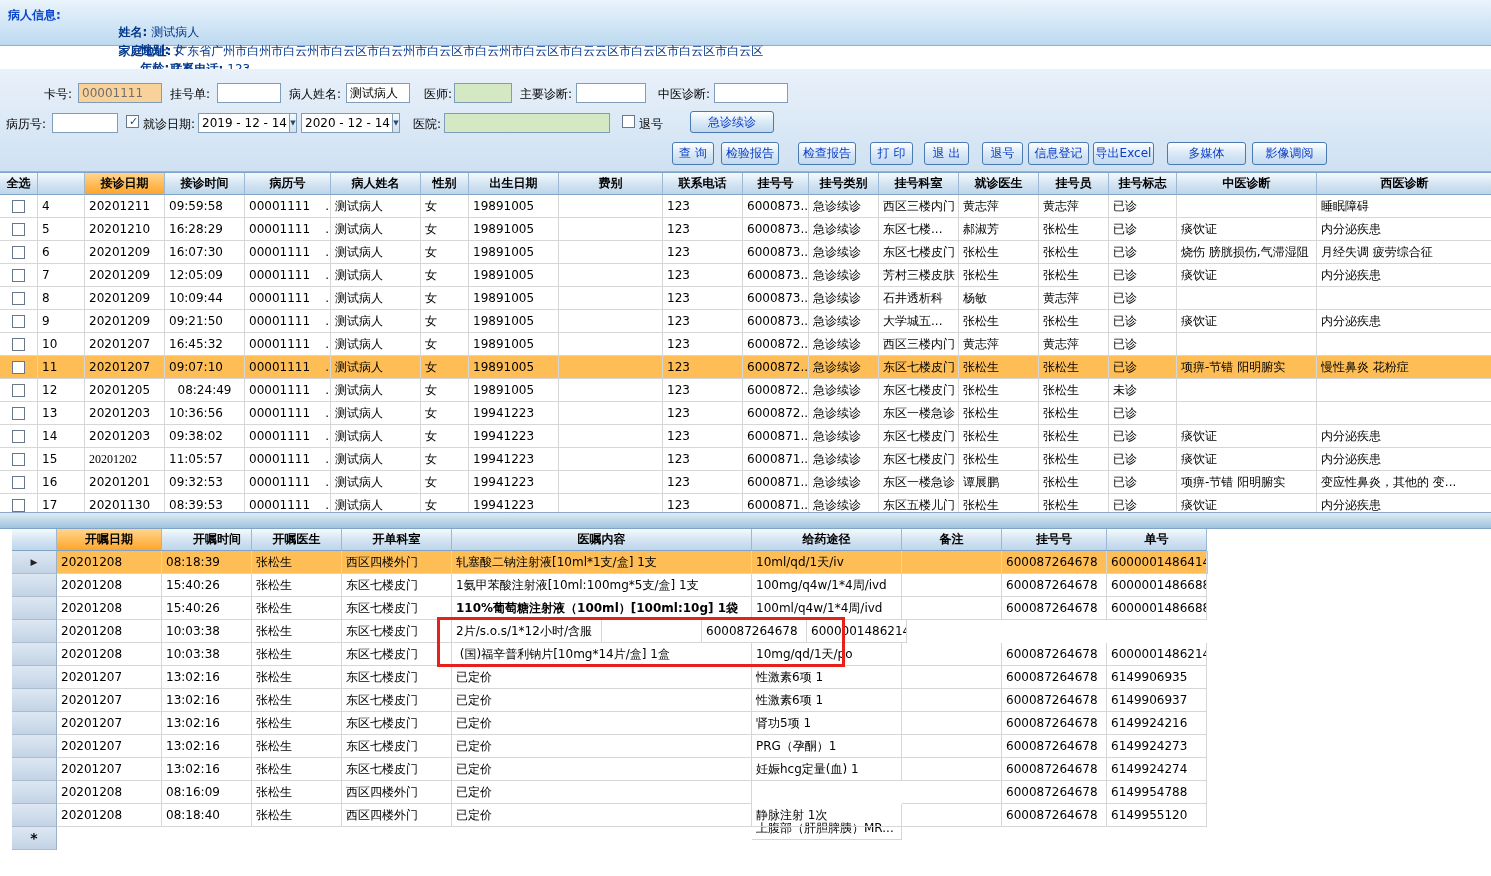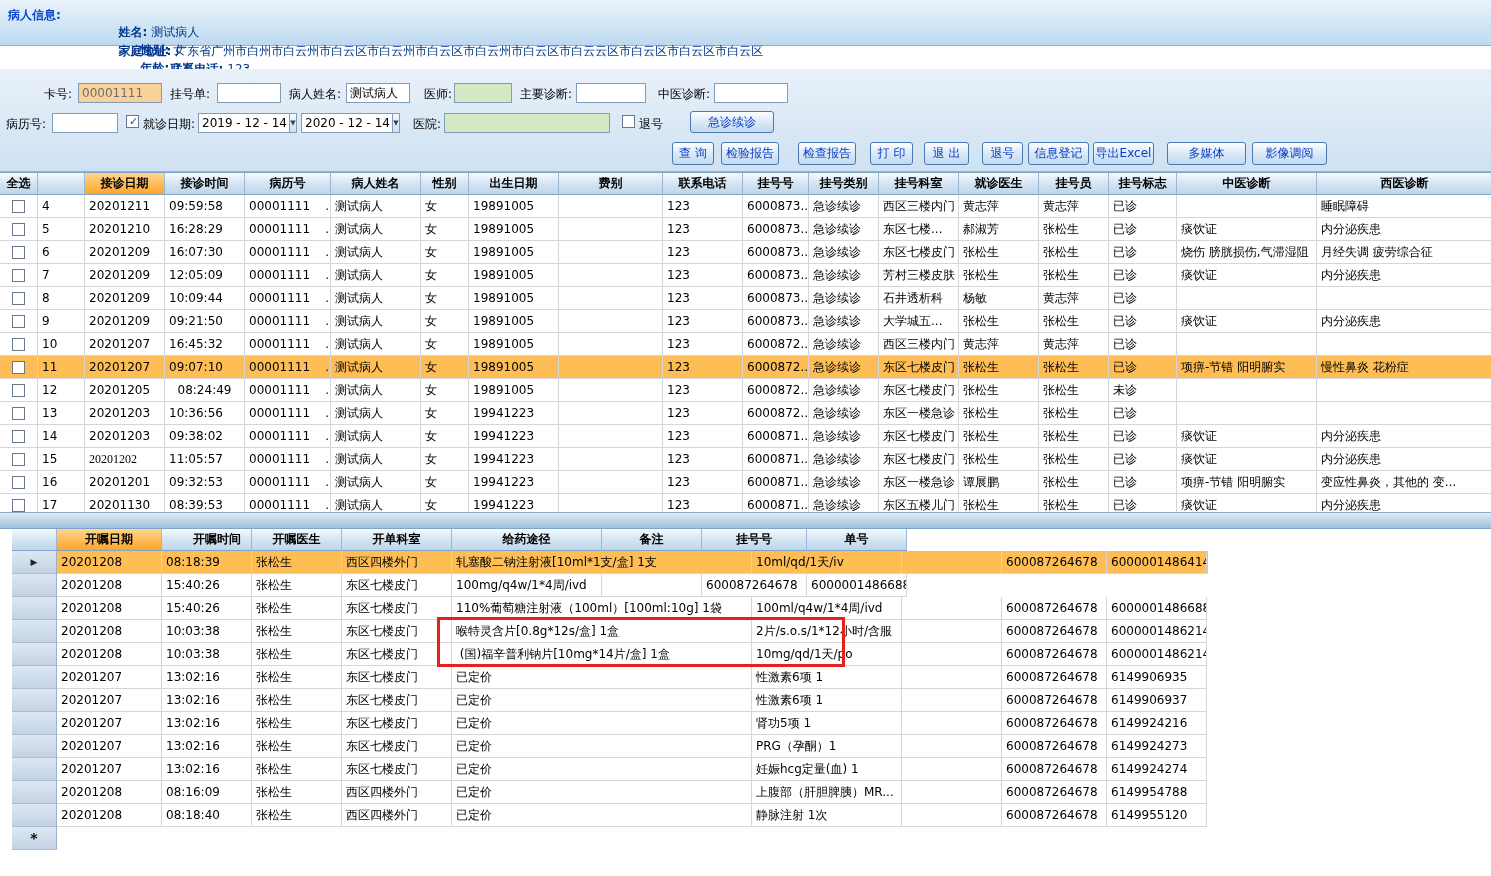--- a/index.html
+++ b/index.html
@@ -473,20 +473,21 @@
 
   <div class="splitter"></div>
 
   <div class="order-table">
     <div class="thead" id="order-head">
         <div class="hcell" style="width: 45px;"></div>
         <div class="hcell hl" style="width: 105px;">开嘱日期</div>
         <div class="hcell" style="width: 90px; padding-left: 21px;">开嘱时间</div>
         <div class="hcell" style="width: 90px;">开嘱医生</div>
         <div class="hcell" style="width: 110px;">开单科室</div>
+        <div class="hcell" style="width: 300px;">医嘱内容</div>
         <div class="hcell" style="width: 150px;">给药途径</div>
         <div class="hcell" style="width: 100px;">备注</div>
         <div class="hcell" style="width: 105px;">挂号号</div>
         <div class="hcell" style="width: 100px;">单号</div>
       </div>
     <div class="tbody" id="order-body">
         <div class="trow sel">
           <div class="cell ind" style="width: 45px;">▶</div>
           <div class="cell" style="width: 105px;">20201208</div>
           <div class="cell" style="width: 90px;">08:18:39</div>
@@ -497,44 +498,44 @@
           <div class="cell" style="width: 100px;"></div>
           <div class="cell" style="width: 105px;">600087264678</div>
           <div class="cell" style="width: 100px;">600000148641454</div>
         </div>
         <div class="trow">
           <div class="cell ind" style="width: 45px;"></div>
           <div class="cell" style="width: 105px;">20201208</div>
           <div class="cell" style="width: 90px;">15:40:26</div>
           <div class="cell" style="width: 90px;">张松生</div>
           <div class="cell" style="width: 110px;">东区七楼皮门</div>
+          <div class="cell" style="width: 300px;">1氨甲苯酸注射液[10ml:100mg*5支/盒] 1支</div>
           <div class="cell" style="width: 150px;">100mg/q4w/1*4周/ivd</div>
           <div class="cell" style="width: 100px;"></div>
           <div class="cell" style="width: 105px;">600087264678</div>
           <div class="cell" style="width: 100px;">600000148668873</div>
         </div>
         <div class="trow">
           <div class="cell ind" style="width: 45px;"></div>
           <div class="cell" style="width: 105px;">20201208</div>
           <div class="cell" style="width: 90px;">15:40:26</div>
           <div class="cell" style="width: 90px;">张松生</div>
           <div class="cell" style="width: 110px;">东区七楼皮门</div>
-          <div class="cell" style="width: 300px;">110%葡萄糖注射液（100ml）[100ml:10g] 1袋</div>
+          <div class="cell" style="width: 300px; font-weight: bold;">110%葡萄糖注射液（100ml）[100ml:10g] 1袋</div>
           <div class="cell" style="width: 150px;">100ml/q4w/1*4周/ivd</div>
           <div class="cell" style="width: 100px;"></div>
           <div class="cell" style="width: 105px;">600087264678</div>
           <div class="cell" style="width: 100px;">600000148668873</div>
         </div>
         <div class="trow">
           <div class="cell ind" style="width: 45px;"></div>
           <div class="cell" style="width: 105px;">20201208</div>
           <div class="cell" style="width: 90px;">10:03:38</div>
           <div class="cell" style="width: 90px;">张松生</div>
           <div class="cell" style="width: 110px;">东区七楼皮门</div>
-          <div class="cell" style="width: 300px;">喉特灵含片[0.8g*12s/盒] 1盒</div>
           <div class="cell" style="width: 150px;">2片/s.o.s/1*12小时/含服</div>
           <div class="cell" style="width: 100px;"></div>
           <div class="cell" style="width: 105px;">600087264678</div>
           <div class="cell" style="width: 100px;">600000148621445</div>
         </div>
         <div class="trow">
           <div class="cell ind" style="width: 45px;"></div>
           <div class="cell" style="width: 105px;">20201208</div>
           <div class="cell" style="width: 90px;">10:03:38</div>
           <div class="cell" style="width: 90px;">张松生</div>
@@ -605,21 +606,21 @@
           <div class="cell" style="width: 105px;">600087264678</div>
           <div class="cell" style="width: 100px;">6149924274</div>
         </div>
         <div class="trow">
           <div class="cell ind" style="width: 45px;"></div>
           <div class="cell" style="width: 105px;">20201208</div>
           <div class="cell" style="width: 90px;">08:16:09</div>
           <div class="cell" style="width: 90px;">张松生</div>
           <div class="cell" style="width: 110px;">西区四楼外门</div>
           <div class="cell" style="width: 300px;">已定价</div>
-          <div class="cell" style="width: 150px;">上腹部（肝胆脾胰）MR...</div>
+          <div class="cell" style="width: 150px; margin-top: 36px;">上腹部（肝胆脾胰）MR...</div>
           <div class="cell" style="width: 100px;"></div>
           <div class="cell" style="width: 105px;">600087264678</div>
           <div class="cell" style="width: 100px;">6149954788</div>
         </div>
         <div class="trow">
           <div class="cell ind" style="width: 45px;"></div>
           <div class="cell" style="width: 105px;">20201208</div>
           <div class="cell" style="width: 90px;">08:18:40</div>
           <div class="cell" style="width: 90px;">张松生</div>
           <div class="cell" style="width: 110px;">西区四楼外门</div>

